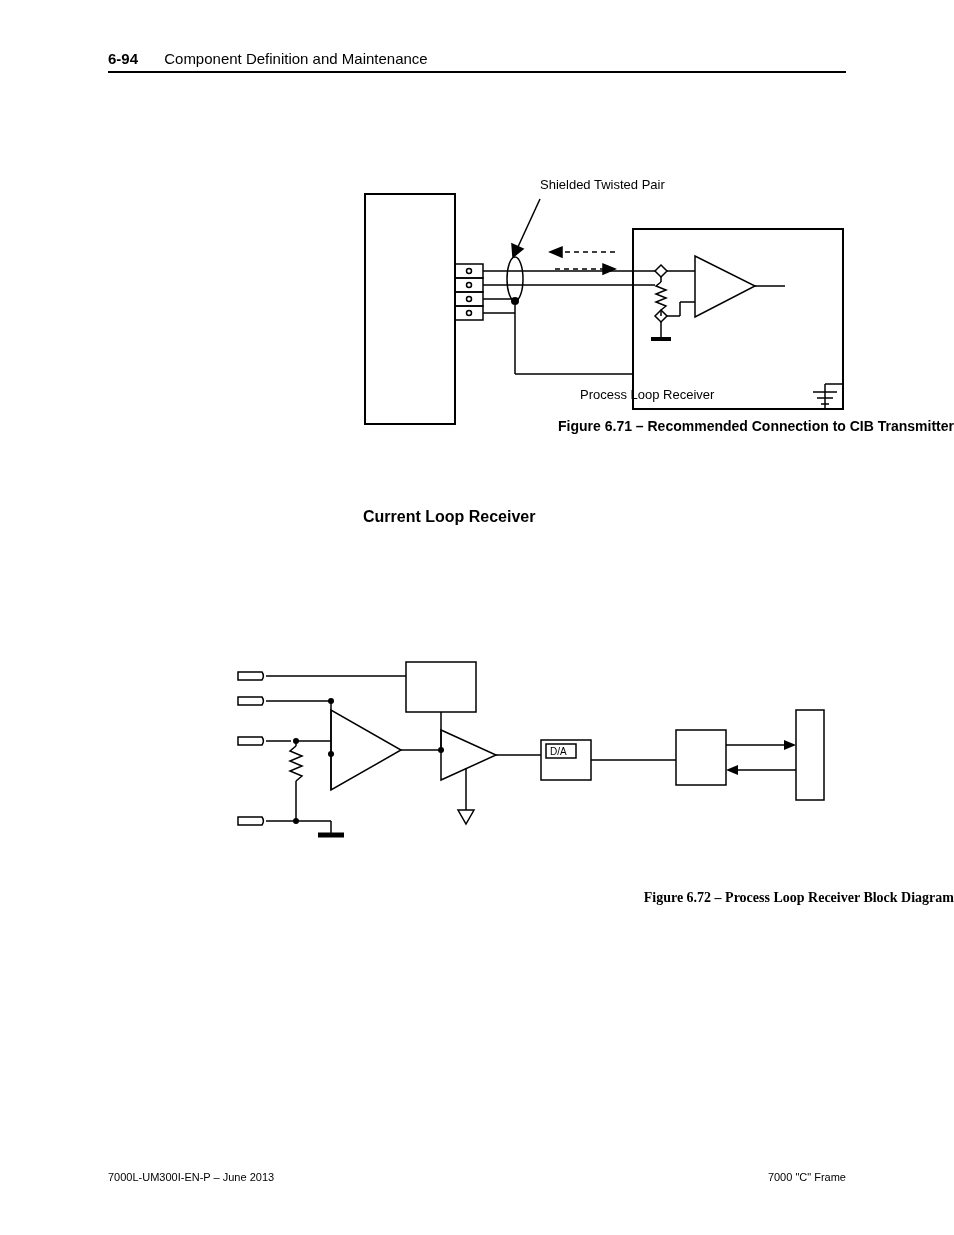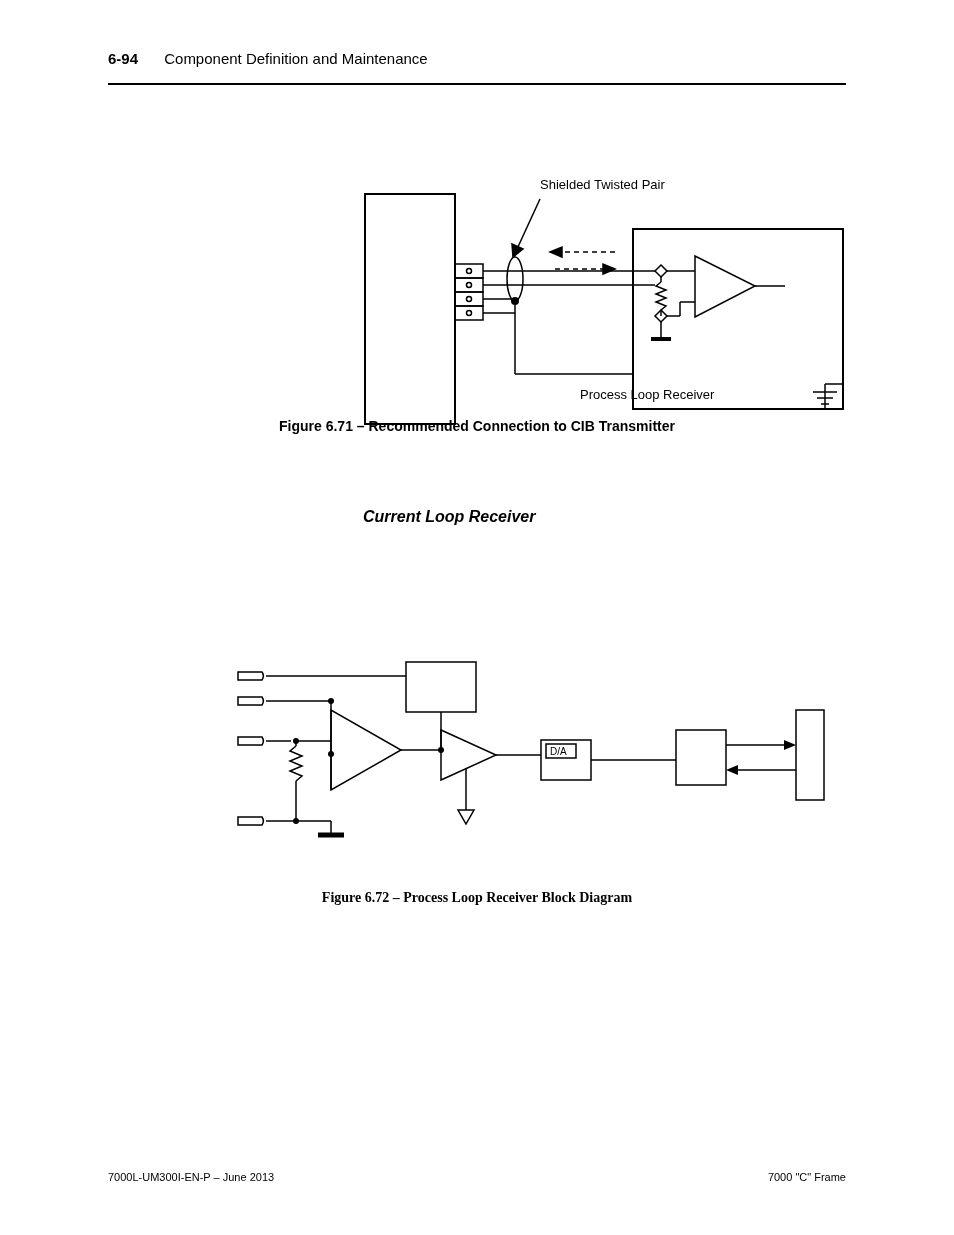--- a/index.html
+++ b/index.html
@@ -1,20 +1,20 @@
 <!DOCTYPE html>
 <html><head>
 <meta charset="utf-8">
 <style>
   html,body{margin:0;padding:0;background:#fff;font-family:Arial,Helvetica,sans-serif;color:#000;}
   .page{width:954px;height:1235px;position:relative;margin:0 auto;background:#fff;}
-  .header{position:absolute;top:50px;left:108px;right:108px;border-bottom:2px solid #000;padding-bottom:16px;font-size:15px;}
+  .header{position:absolute;top:50px;left:108px;right:108px;border-bottom:2px solid #000;padding-bottom:4px;font-size:15px;}
   .header .pg{font-weight:bold;margin-right:22px;}
   .footer{position:absolute;bottom:52px;left:108px;right:108px;font-size:11px;display:flex;justify-content:space-between;}
-  .fig-caption{font-weight:bold;font-size:14px;text-align:center;}
+  .fig-caption{font-weight:bold;font-size:14px;text-align:right;}
   .section-title{font-weight:bold;font-size:16px;}
   .diagram1-box{position:absolute;left:355px;top:130px;width:500px;height:280px;margin-top:44px;}
   .diagram2-box{position:absolute;left:236px;top:650px;width:590px;height:200px;}
 </style>
 </head>
 <body>
 
 <div class="page">
 
   <div class="header">
@@ -93,21 +93,21 @@
         <line x1="466" y1="230" x2="474" y2="230"></line>
         <line x1="470" y1="218" x2="470" y2="210"></line>
         <line x1="470" y1="210" x2="488" y2="210"></line>
       </g>
       <text x="225" y="225" font-size="13" font-family="Arial">Process Loop Receiver</text>
     </svg>
   </div>
 
   <div style="position:absolute;left:0;right:0;top:418px;" class="fig-caption">Figure 6.71 – Recommended Connection to CIB Transmitter</div>
 
-  <div style="position:absolute;left:363px;top:508px;font-style:italic;" class="section-title">Current Loop Receiver</div>
+  <div style="position:absolute;left:363px;top:508px;" class="section-title">Current Loop Receiver</div>
 
   <div class="diagram2-box">
     <svg viewBox="0 0 590 200" width="590" height="200">
       <g stroke="#000" stroke-width="1.5" fill="none">
 
         <path d="M2 30 h24 a7 7 0 0 0 0 -8 h-24 z"></path>
         <path d="M2 55 h24 a7 7 0 0 0 0 -8 h-24 z"></path>
         <path d="M2 95 h24 a7 7 0 0 0 0 -8 h-24 z"></path>
         <path d="M2 175 h24 a7 7 0 0 0 0 -8 h-24 z"></path>
 

